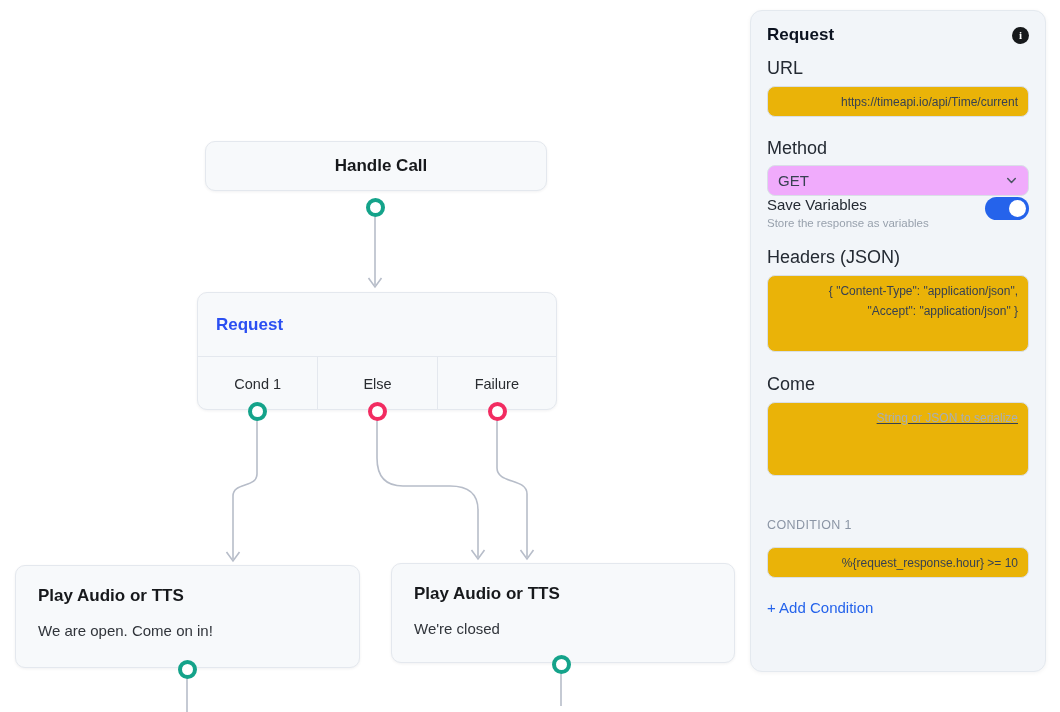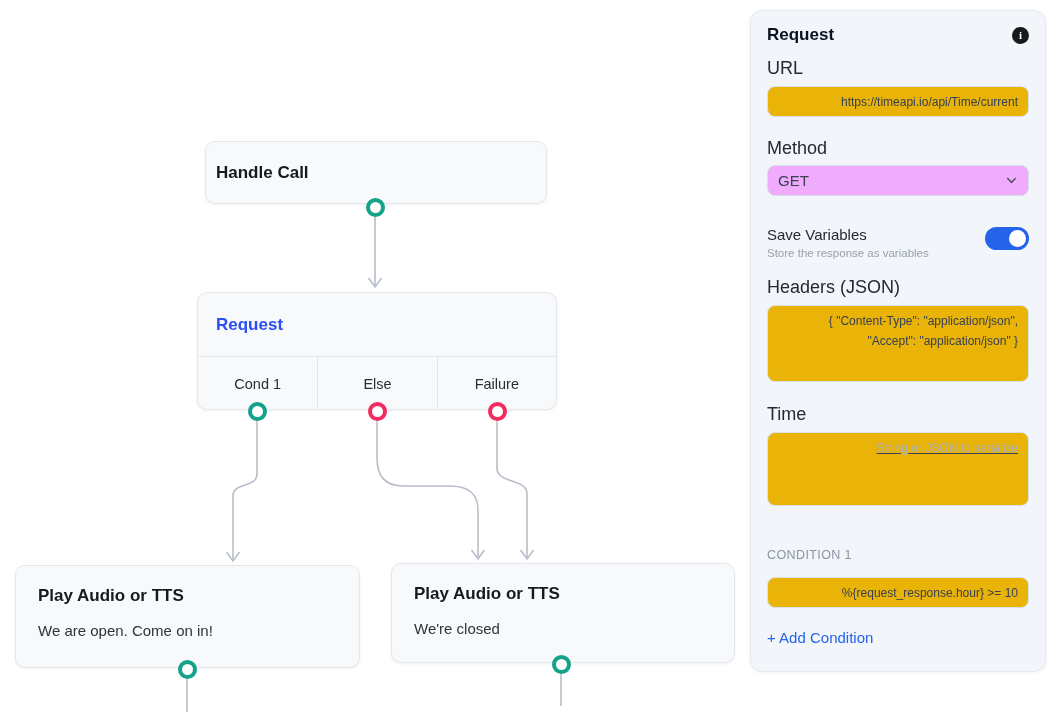--- a/index.html
+++ b/index.html
@@ -19,21 +19,21 @@
     box-shadow:0 1px 3px rgba(16,24,40,.06);
   }
   .node-title{font-weight:bold;font-size:17px;color:#17191c;}
   .node-sub{font-size:15px;color:#30343a;margin-top:16px;}
   .port{
     position:absolute;z-index:3;width:19px;height:19px;box-sizing:border-box;
     border-radius:50%;background:#fff;border:4px solid #14a38a;cursor:crosshair;
   }
   .port.pink{border-color:#f22c61;}
   
-  .n-handle{left:205px;top:141px;width:342px;height:63px;display:flex;align-items:center;padding-left:10px;}
+  .n-handle{left:205px;top:141px;width:342px;height:50px;display:flex;align-items:center;padding-left:10px;justify-content:center;}
   
   .n-request{left:197px;top:292px;width:360px;height:118px;padding:0;}
   .n-request .hd{height:63px;display:flex;align-items:center;padding-left:18px;border-bottom:1px solid #e4e8ee;}
   .n-request .hd .node-title{color:#2b4ff2;}
   .n-request .row{display:flex;height:53px;}
   .n-request .col{width:120px;display:flex;align-items:center;justify-content:center;
     font-size:14.5px;color:#2a2d31;box-sizing:border-box;}
   .n-request .col + .col{border-left:1px solid #e4e8ee;}
   
   .n-play1{left:15px;top:565px;width:345px;height:103px;padding:20px 22px;}
@@ -56,21 +56,21 @@
   .tb{
     box-sizing:border-box;width:100%;background:#eab308;border:1px solid #d9dfe7;border-radius:8px;
     font-family:"Liberation Sans","DejaVu Sans",sans-serif;font-size:12px;color:#374151;text-align:right;
   }
   input.tb{height:31px;padding:0 10px;}
   .selectbox{
     box-sizing:border-box;height:31px;background:#f0abfc;border:1px solid #d9dfe7;border-radius:8px;
     display:flex;align-items:center;justify-content:space-between;padding:0 10px;cursor:pointer;
     font-size:15px;color:#374151;margin-top:-1px;
   }
-  .sv-row{display:flex;align-items:flex-start;justify-content:space-between;margin-top:30px;}
+  .sv-row{display:flex;align-items:flex-start;justify-content:space-between;}
   .sv-label{font-size:15px;color:#242a33;}
   .sv-desc{font-size:11.5px;color:#98a1ad;margin-top:4px;}
   .toggle{
     position:relative;width:44px;height:23px;border-radius:12px;background:#2563eb;cursor:pointer;flex:none;margin-top:1px;
   }
   .toggle .knob{position:absolute;top:3px;left:24px;width:17px;height:17px;border-radius:50%;background:#fff;}
   textarea.tb{resize:none;padding:5px 10px;line-height:20px;}
   .ta-headers{height:77px;}
   .ta-body{height:74px;text-decoration:underline;}
   .ta-body::placeholder{color:#a6aeb9;}
@@ -154,20 +154,20 @@
       <div class="sv-desc">Store the response as variables</div>
     </div>
     <div class="toggle">
       <div class="knob"></div>
     </div>
   </div>
 
   <div class="f-label gap-hd">Headers (JSON)</div>
   <textarea class="tb ta-headers" style="">{ "Content-Type": "application/json", "Accept": "application/json" }</textarea>
 
-  <div class="f-label" style="margin-top:18px;">Time</div>
+  <div class="f-label" style="margin-top:18px;">Come</div>
   <textarea class="tb ta-body" placeholder="String or JSON to serialize" style=""></textarea>
 
   <div class="cond-label">CONDITION 1</div>
   <input class="tb cond-input" type="text" value="%{request_response.hour} &gt;= 10" style="">
 
   <div class="add-cond">+ Add Condition</div>
 </div>
 
 </body></html>

